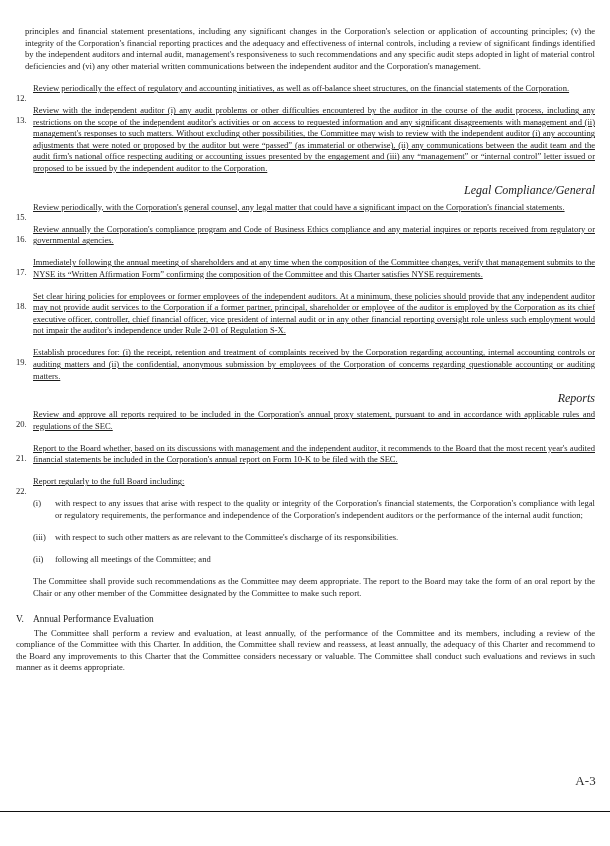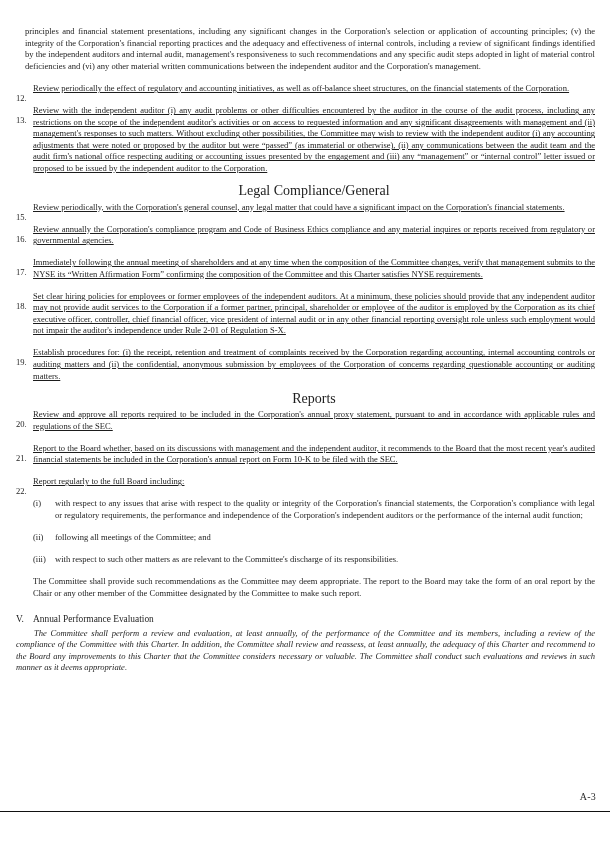--- a/index.html
+++ b/index.html
@@ -65,23 +65,24 @@
   .cont-para,
   .sub-item .body,
   .para-indent,
   .sec-para {
     text-align: justify;
   }
 
   
   .sub-head {
     margin: 0 0 5px 25px;
-    font-size: 14px;
+    font-style: italic;
+    font-size: 12px;
     line-height: 11.5px;
-    text-align: center;
+    text-align: right;
   }
 
   
   .sub-item {
     position: relative;
     margin: 0 0 10.5px 0;
     padding-left: 47px;
     text-align: justify;
   }
   .sub-item .marker {
@@ -112,29 +113,28 @@
     left: 8px;
     top: 0;
     width: 17px;
   }
 
   
   .sec-para {
     margin: 0 0 0 8px;
     text-indent: 18px;
     text-align: justify;
-    font-style: italic;
   }
 
   
   .page-number {
     position: absolute;
     right: 14px;
-    bottom: 17px;
-    font-size: 10px;
+    bottom: 33px;
+    font-size: 13px;
     line-height: 9px;
     color: #2a2a2a;
     letter-spacing: 0.2px;
   }
   .footer-rule {
     position: absolute;
     left: 0;
     right: 0;
     bottom: 6px;
     height: 1px;
@@ -196,26 +196,26 @@
     <div class="num-item">
       <span class="marker">22.</span>
       <span class="body">Report regularly to the full Board including:</span>
     </div>
 
     <div class="sub-item">
       <span class="marker">(i)</span>
       <span class="body">with respect to any issues that arise with respect to the quality or integrity of the Corporation's financial statements, the Corporation's compliance with legal or regulatory requirements, the performance and independence of the Corporation's independent auditors or the performance of the internal audit function;</span>
     </div>
     <div class="sub-item">
+      <span class="marker">(iii)</span>
+      <span class="body">with respect to such other matters as are relevant to the Committee's discharge of its responsibilities.</span>
+    </div>
+    <div class="sub-item">
       <span class="marker">(ii)</span>
       <span class="body">following all meetings of the Committee; and</span>
-    </div>
-    <div class="sub-item">
-      <span class="marker">(iii)</span>
-      <span class="body">with respect to such other matters as are relevant to the Committee's discharge of its responsibilities.</span>
     </div>
 
     <p class="para-indent">The Committee shall provide such recommendations as the Committee may deem appropriate. The report to the Board may take the form of an oral report by the Chair or any other member of the Committee designated by the Committee to make such report.</p>
 
 
     <div class="sec-heading">
       <span class="sec-num">V.</span>
       <span>Annual Performance Evaluation</span>
     </div>
 

